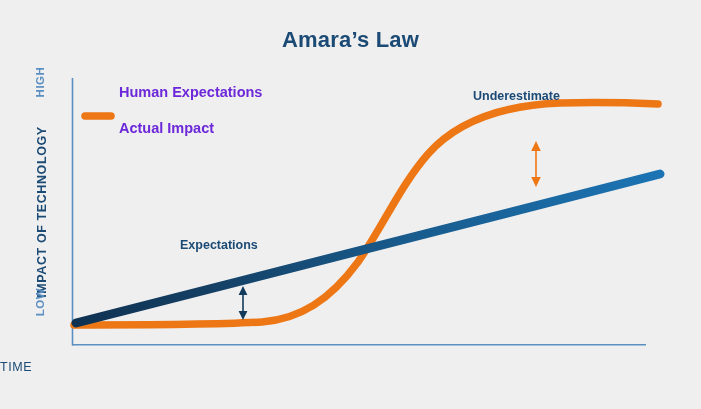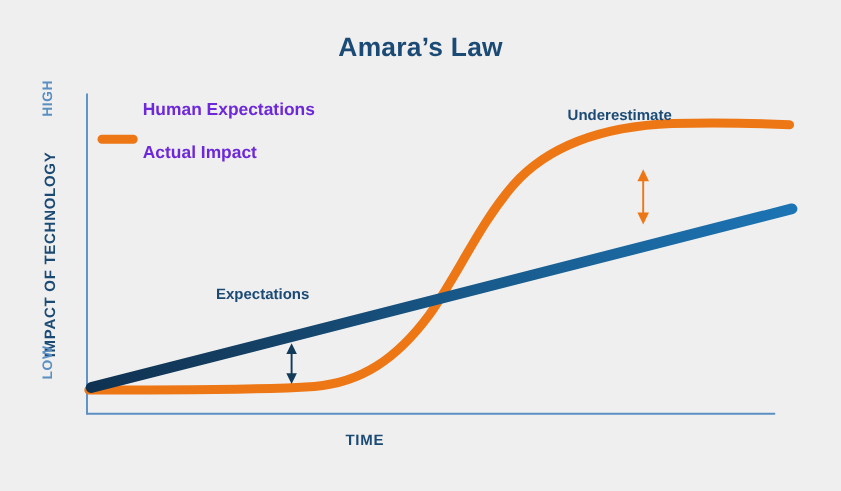--- a/index.html
+++ b/index.html
@@ -81,23 +81,23 @@
     font-size: 11.5px;
     font-weight: bold;
     color: #5b8fc2;
     letter-spacing: 0.5px;
   }
   #x-axis-title {
     position: absolute;
     left: 0;
     top: 360px;
     width: 608px;
-    text-align: center;
+    text-align: left;
     font-size: 12.5px;
-    font-weight: bold;
+    font-weight: normal;
     color: #1b4a75;
     letter-spacing: 0.6px;
   }
   .annotation-label {
     position: absolute;
     font-size: 12.5px;
     font-weight: bold;
     color: #1b4a75;
     white-space: nowrap;
   }

